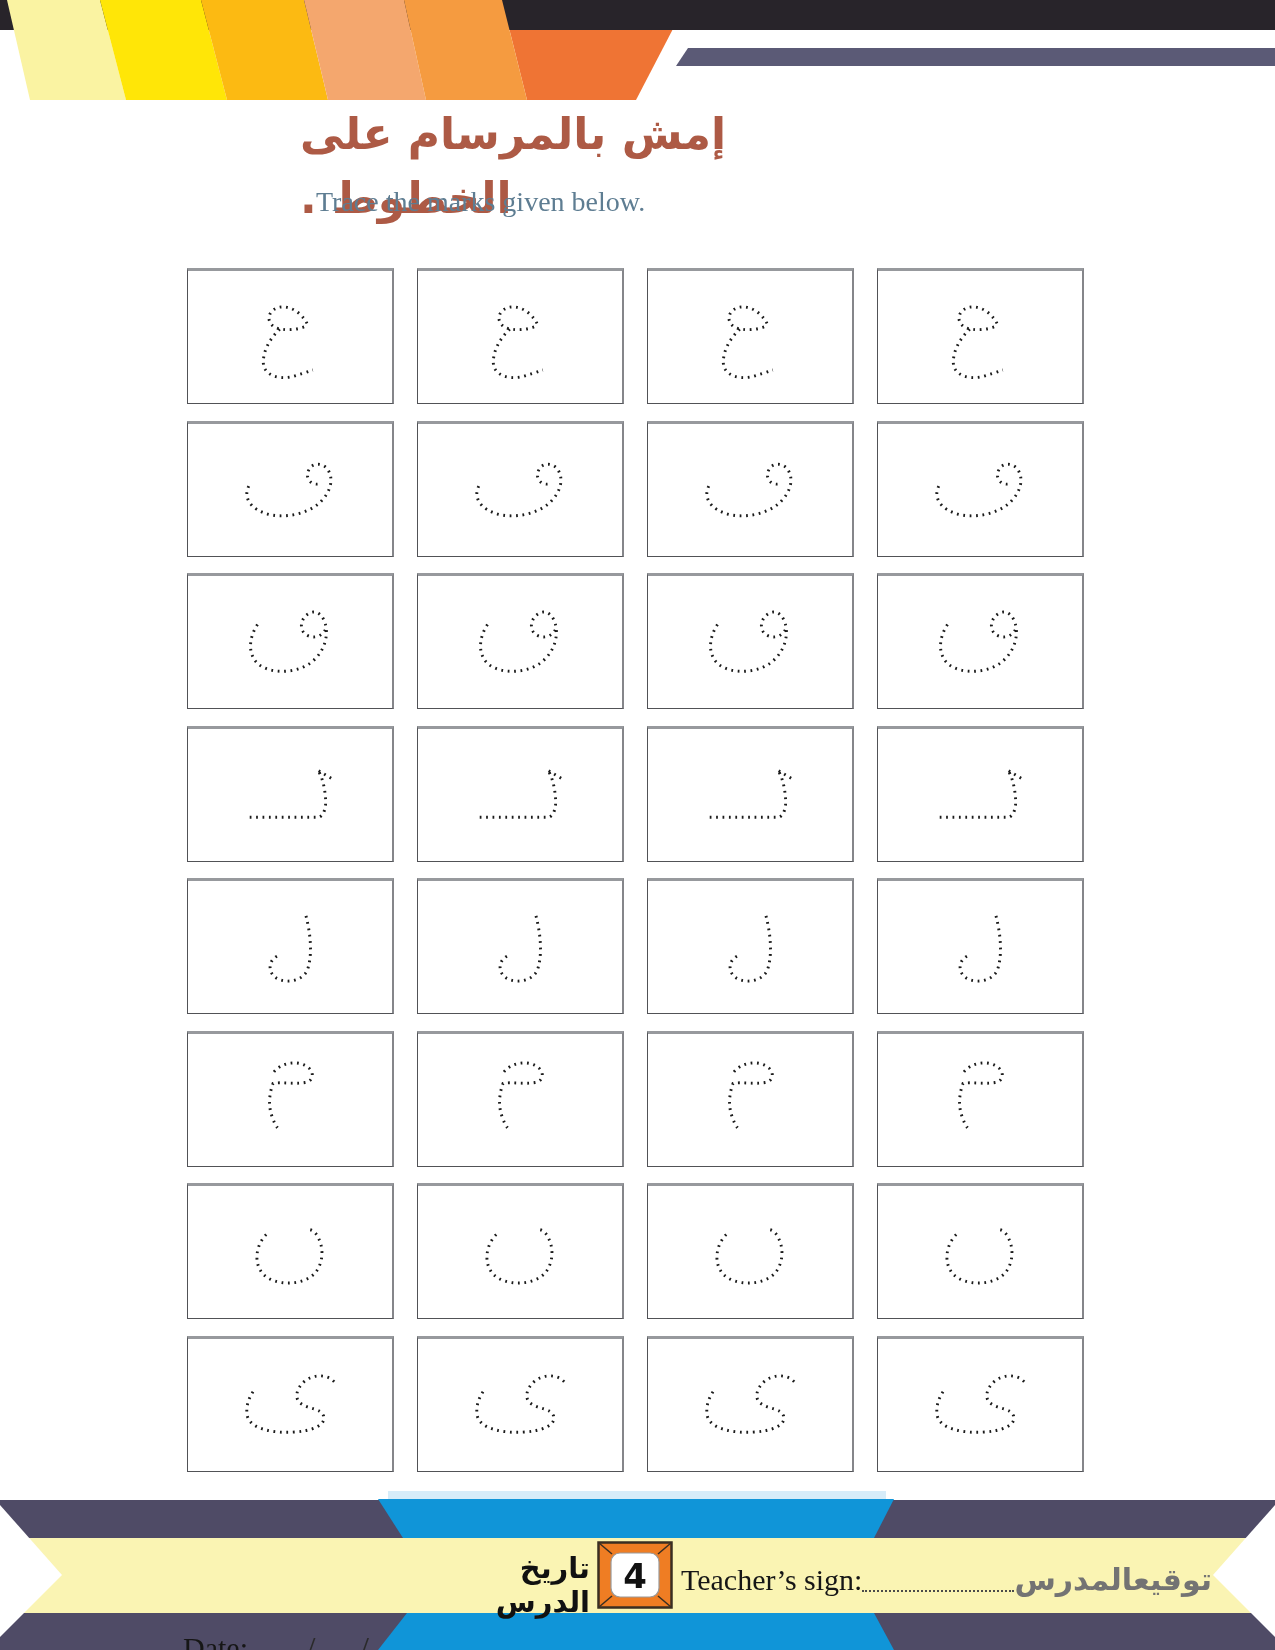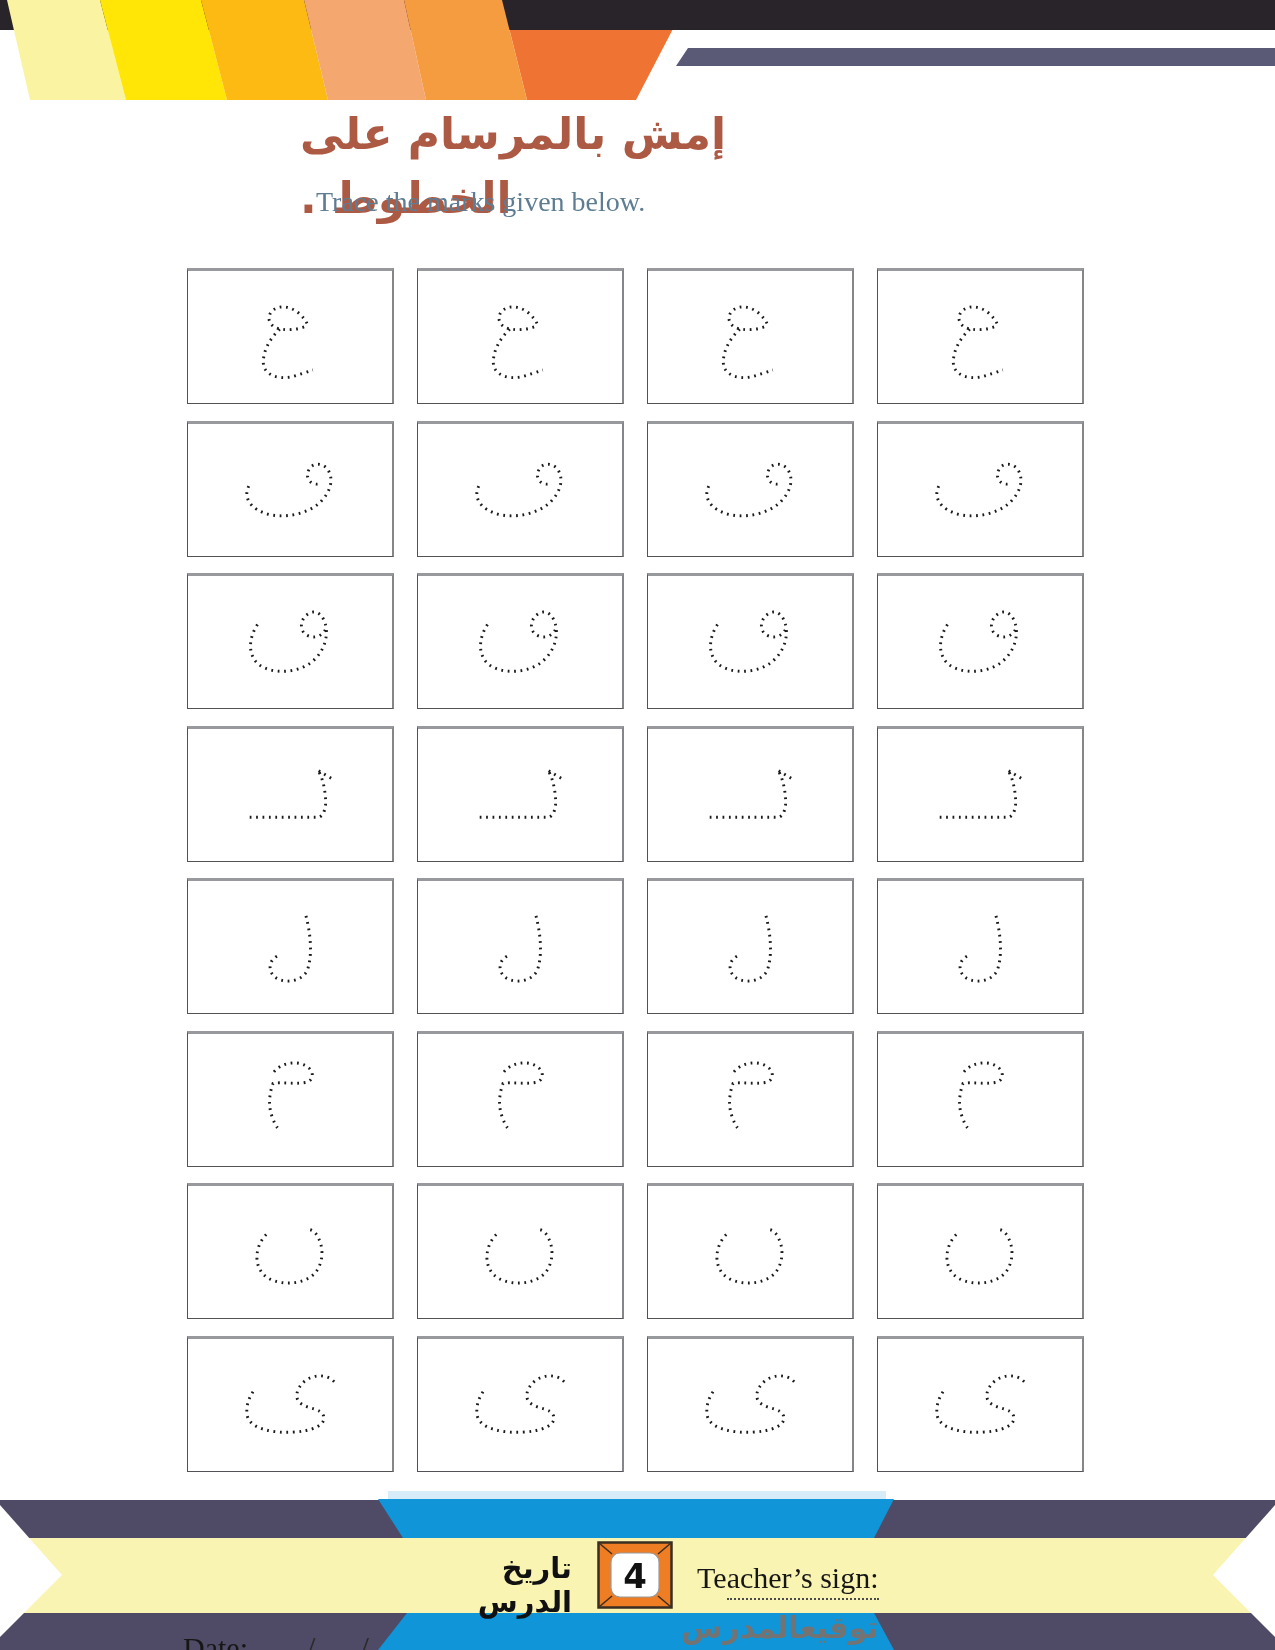--- a/index.html
+++ b/index.html
@@ -33,25 +33,25 @@
   .trace-box svg{position:absolute;left:0;top:0;width:100%;height:100%;}
 
   
   .footer-svg{left:0;top:1488px;width:1275px;height:162px;}
   .f-date{left:183px;top:1626px;height:42px;display:flex;align-items:flex-end;
           font-size:30px;color:#161616;}
   .f-date .lbl{line-height:40px;margin-right:10px;}
   .slash{font-size:34px;line-height:38px;margin:0 -4px;color:#2a2a2a;}
   .dotseg{display:inline-block;border-bottom:2.5px dotted #4a4a4a;margin-bottom:7px;}
   .seg-s{width:52px;} .seg-m{width:52px;} .seg-l{width:95px;} .seg-sign{width:152px;margin-bottom:8px;}
-  .f-lesson{left:402px;top:1551px;width:170px;text-align:right;direction:rtl;
+  .f-lesson{left:420px;top:1551px;width:170px;text-align:right;direction:rtl;
             font-family:"DejaVu Sans",sans-serif;font-weight:bold;font-size:29px;color:#111;}
   .badge{left:597px;top:1541px;width:76px;height:68px;}
   .f-sign{left:681px;top:1558px;height:42px;display:flex;align-items:flex-end;
-          font-size:30px;color:#161616;flex-direction:column;}
+          font-size:30px;color:#161616;}
   .f-sign .lbl{line-height:40px;}
   .f-sign .ar{font-family:"DejaVu Sans",sans-serif;font-weight:bold;font-size:30px;
               line-height:40px;color:#737373;}
 </style>
 </head>
 <body>
 
 <div class="page">
 
   <svg class="abs header-svg" viewBox="0 0 1275 110">

